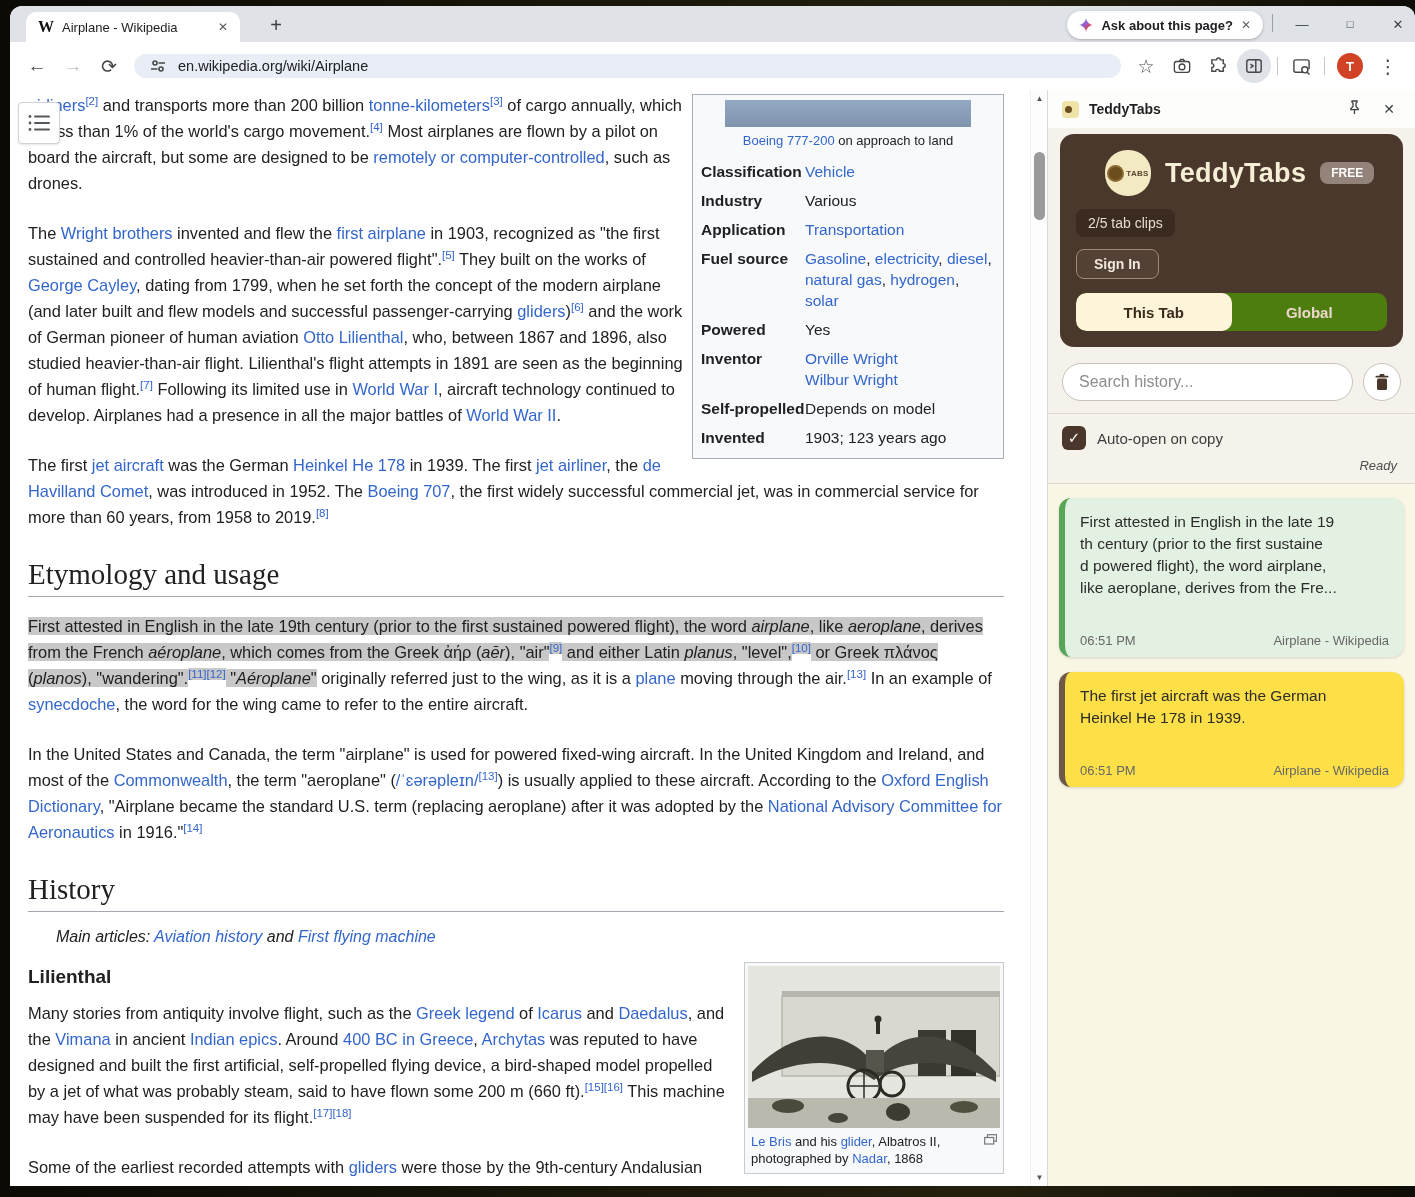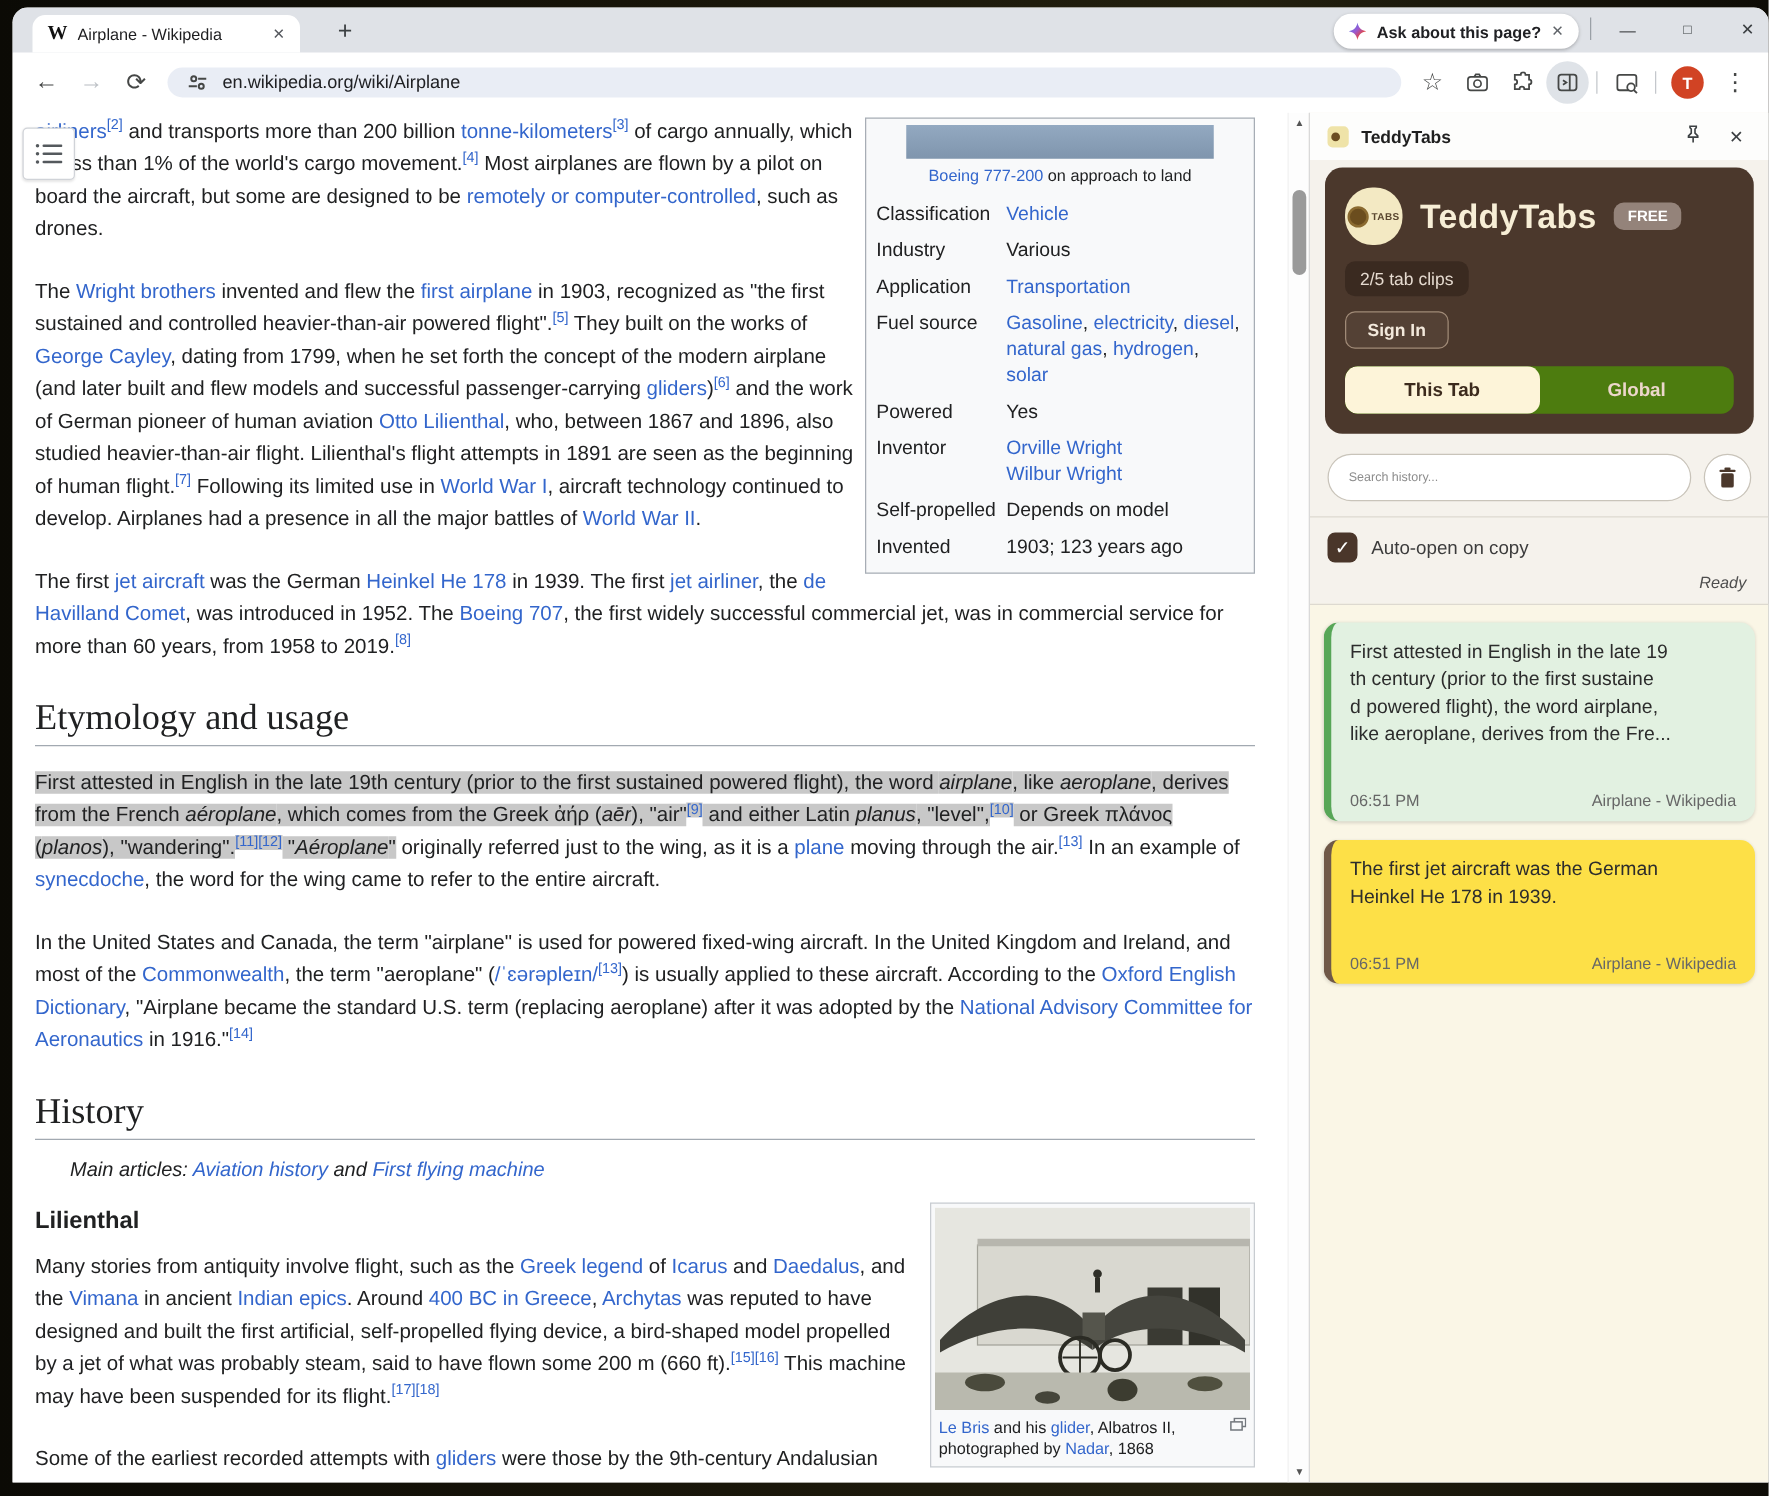--- a/index.html
+++ b/index.html
@@ -50,50 +50,50 @@
   .hl { background:#c8c8c8; }
   h2.wiki { font-family:"Liberation Serif","DejaVu Serif",serif; font-weight:400; font-size:29px; color:#202122; border-bottom:1px solid #a2a9b1; padding-bottom:5px; margin:28px 0 16px; }
   h3.wiki { font-size:19px; font-weight:bold; margin:20px 0 12px; }
   .hatnote { font-style:italic; font-size:16px; padding-left:28px; margin:0 0 14px; }
   .toc-btn { position:absolute; left:8px; top:12px; width:42px; height:42px; background:#fff; border:1px solid #d0d3d8; border-radius:4px; box-shadow:0 1px 2px rgba(0,0,0,.1); display:flex; align-items:center; justify-content:center; }
 
   .infobox { float:right; width:312px; background:#f8f9fa; border:1px solid #a7adb5; margin:2px 0 18px 0; padding:3px 3px 6px; font-size:15.5px; }
   .ib-img { width:246px; height:27px; margin:2px auto 3px; background:linear-gradient(#93a9c1,#7f95ad); }
   .ib-caption { text-align:center; font-size:13px; line-height:17px; padding:2px 6px 8px; }
   .ib-row { display:flex; padding:4px 5px; }
-  .ib-label { width:104px; font-weight:normal; flex:0 0 auto; line-height:21px; }
+  .ib-label { width:104px; font-weight:bold; flex:0 0 auto; line-height:21px; }
   .ib-value { flex:1; line-height:21px; }
 
   figure.wfig { float:right; clear:right; width:260px; border:1px solid #c8ccd1; background:#f8f9fa; padding:3px; margin:2px 0 14px 18px; }
   .fig-img { width:252px; height:162px; overflow:hidden; }
   figcaption { position:relative; font-size:13px; line-height:17px; padding:5px 24px 3px 3px; color:#202122; }
   .expand-ic { position:absolute; right:3px; top:6px; }
 
   
   .panel-header { height:38px; background:#fdfdfc; display:flex; align-items:center; gap:10px; padding:0 14px; flex:0 0 auto; }
   .tt-favicon { width:17px; height:17px; background:#efe3a8; border-radius:4px; position:relative; flex:0 0 auto; }
   .tt-favicon::after { content:""; position:absolute; left:3px; top:5px; width:7px; height:7px; background:#6b4d22; border-radius:50%; }
   .panel-title { flex:1; font-size:14px; font-weight:600; color:#1f1f1f; }
   .ph-btn { color:#3c4043; padding:0 6px; font-size:14px; }
 
   .brand-card { margin:6px 12px 10px; background:#4b382c; border-radius:14px; padding:16px 16px 16px; }
   .brand-row { display:flex; align-items:center; gap:14px; }
-  .tt-logo { width:46px; height:46px; background:#f3e9c3; border-radius:22px; display:flex; align-items:center; justify-content:center; gap:2px; flex:0 0 auto; }
+  .tt-logo { width:46px; height:46px; background:#f3e9c3; border-radius:22px; display:flex; align-items:center; justify-content:center; gap:2px; flex:0 0 auto;margin-left:29px; }
   .tt-logo .bear { width:17px; height:17px; background:#6b4d1e; border-radius:50%; border:2px solid #8a6a30; }
   .tt-logo .tabs-txt { font-size:8px; font-weight:bold; color:#5a4730; letter-spacing:.3px; }
   .brand-name { font-size:27px; font-weight:bold; color:#f7eed6; letter-spacing:.3px; }
   .free-badge { background:#94837a; color:#fff; font-size:12px; font-weight:bold; padding:4px 11px; border-radius:8px; }
   .clips-chip { display:inline-block; margin-top:13px; background:#3a2a20; color:#e6dbd0; font-size:14px; padding:6px 12px; border-radius:8px; }
   .signin-btn { display:inline-block; margin-top:12px; background:#544135; border:1px solid #a08a77; color:#f3e9dc; font-size:14px; font-weight:bold; padding:6px 17px; border-radius:8px; }
   .switcher { margin-top:14px; background:#4d7c0f; border-radius:10px; height:38px; display:flex; overflow:hidden;text-align:center; }
   .sw-tab { flex:1; display:flex; align-items:center; justify-content:center; font-size:15px; font-weight:bold; color:#ecd7cb; }
   .sw-tab.active { background:#fdf4d9; color:#3c2a1d; border-radius:10px; }
 
   .search-row { display:flex; align-items:center; gap:10px; padding:6px 14px 12px; }
-  .search-input { flex:1; height:38px; border:1px solid #c9c4ba; border-radius:19px; background:#fff; padding:0 16px; font-size:10px; color:#333; font-family:inherit; outline:none; }
+  .search-input { flex:1; height:38px; border:1px solid #c9c4ba; border-radius:19px; background:#fff; padding:0 16px; font-size:16px; color:#333; font-family:inherit; outline:none; }
   .search-input::placeholder { color:#8d8d8d; }
   .trash-btn { width:38px; height:38px; border-radius:50%; background:#fff; border:1px solid #c9c4ba; display:flex; align-items:center; justify-content:center; flex:0 0 auto; }
 
   .opts { border-top:1px solid #ddd9d0; padding:12px 14px 10px; }
   .opt-row { display:flex; align-items:center; gap:11px; }
   .checkbox { width:24px; height:24px; background:#4a362a; border-radius:6px; color:#fff; font-size:15px; display:flex; align-items:center; justify-content:center; }
   .opt-label { font-size:15px; color:#3c3c3c; }
   .status { text-align:right; font-style:italic; font-size:13px; color:#4e4e4e; padding:8px 4px 0; }
 
   .clips { flex:1; border-top:1px solid #ddd9d0; background:#faf6e6; padding:14px 11px; display:flex; flex-direction:column; gap:15px; overflow:hidden; }

